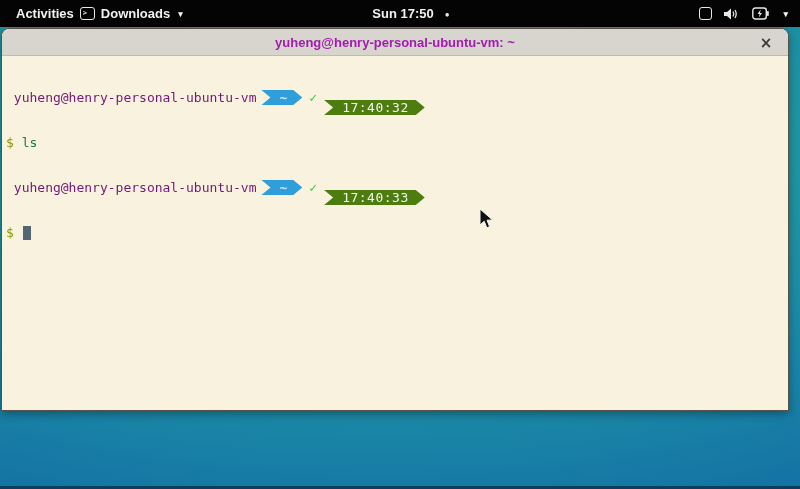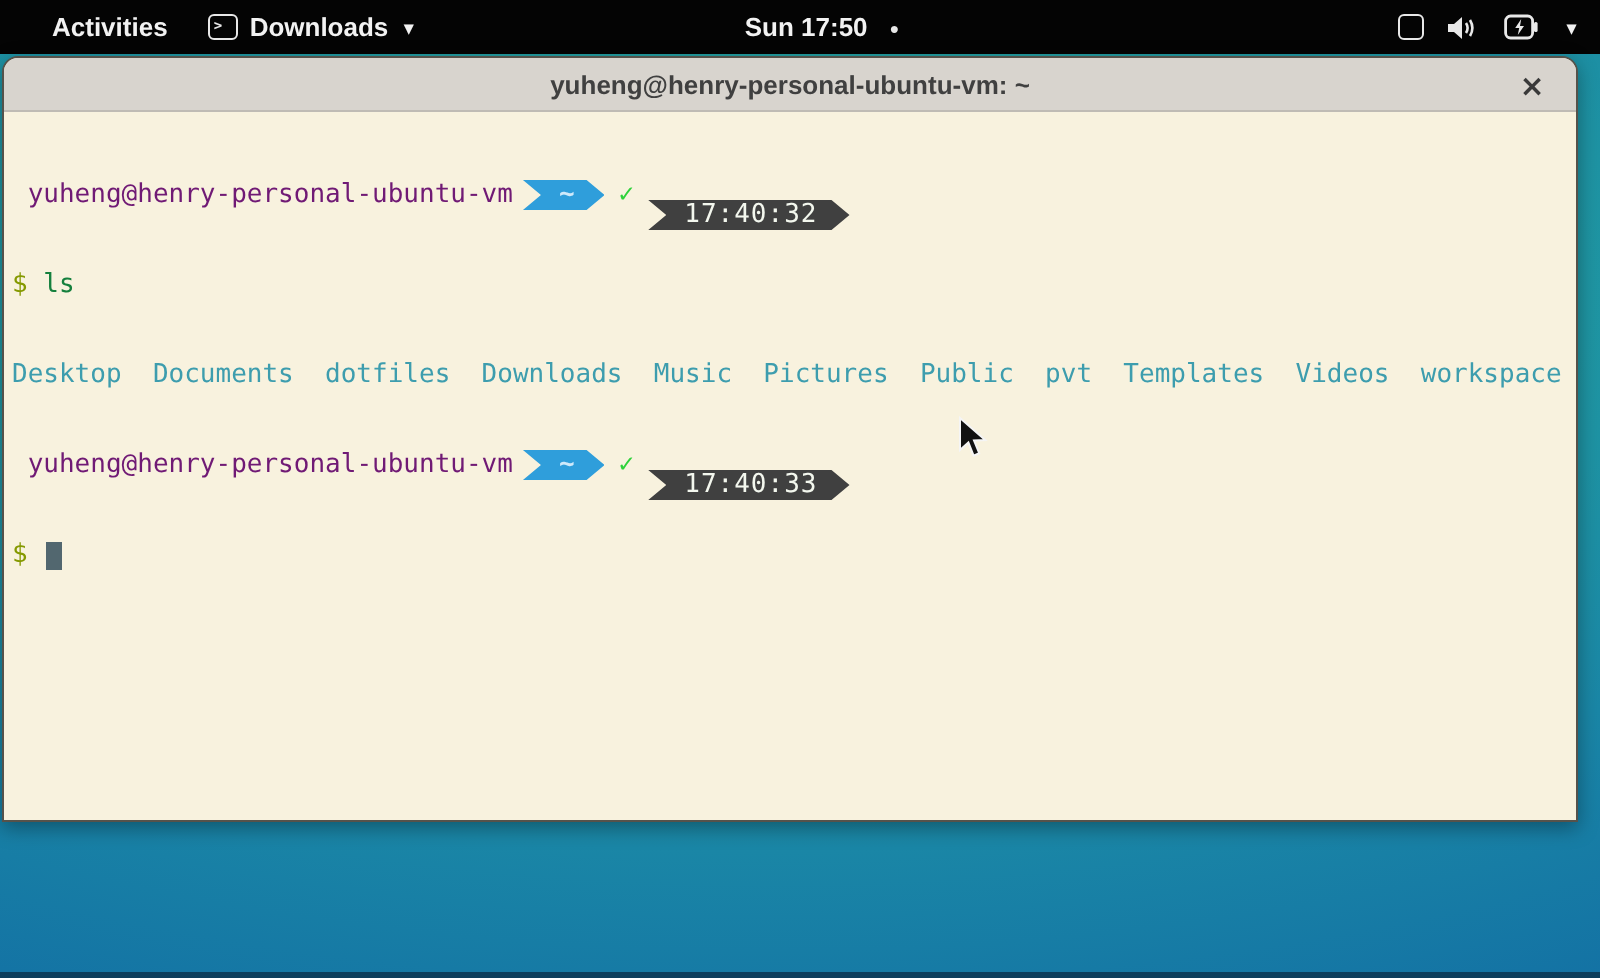--- a/index.html
+++ b/index.html
@@ -10,21 +10,21 @@
       #2cab9f 0%, #219ca1 30%, #1a86a6 60%, #1371a4 85%, #10619a 100%);
     position: relative;
   }
 
   
   .topbar {
     position:absolute; top:0; left:0; width:800px; height:27px;
     background:#040404; color:#f2f2f2; display:flex; align-items:center;
     font-size:13px; font-weight:700;
   }
-  .tb-left { display:flex; align-items:center; gap:14px; padding-left:20px; }
+  .tb-left { display:flex; align-items:center; gap:0; padding-left:10px; }
   .activities { padding:0 6px; cursor:pointer; }
   .appmenu { display:flex; align-items:center; gap:6px; cursor:pointer; }
   .term-glyph {
     width:15px; height:13px; border:1.5px solid #e8e8e8; border-radius:3px;
     display:inline-flex; align-items:center; justify-content:flex-start;
     font-size:7px; font-weight:700; color:#e8e8e8; padding-left:2px;
     font-family:"DejaVu Sans Mono", monospace; line-height:1;
   }
   .caret { font-size:9px; margin-left:2px; }
   .tb-clock {
@@ -40,21 +40,21 @@
   .window {
     position:absolute; left:1px; top:28px; width:788px; height:383px;
     border:1px solid #56524a; border-radius:8px 8px 0 0; overflow:hidden;
     box-shadow: 0 3px 10px rgba(0,0,0,0.35);
     background:#f8f2de;
   }
   .titlebar {
     height:27px; background:#d8d4ce; border-bottom:1px solid #bfbbb4;
     display:flex; align-items:center; justify-content:center; position:relative;
   }
-  .title { font-size:13px; font-weight:700; color:#404040; }
+  .title { font-size:13px; font-weight:700; color:#a21caf; }
   .close-btn {
     position:absolute; right:10px; top:0; height:27px; width:24px;
     display:flex; align-items:center; justify-content:center;
     color:#3a3a3a; font-size:15px; font-weight:700; cursor:pointer;
     font-family:"DejaVu Sans", sans-serif;
   }
 
   .term {
     height:355px; background:#f8f2de; padding:4px 2px 0 4px;
     font-family:"DejaVu Sans Mono", "Liberation Mono", monospace;
@@ -63,21 +63,21 @@
   .line { height:15px; display:flex; align-items:center; }
   .user { color:#701a75; }
   .user::before { content:" "; }
 
   .ribbon {
     display:inline-flex; align-items:center; height:15px;
     clip-path: polygon(0 0, calc(100% - 9px) 0, 100% 50%, calc(100% - 9px) 100%, 0 100%, 9px 50%);
     margin-left:5px;
   }
   .ribbon.path  { background:#2f9edb; color:#cfe9fa; padding:0 15px 0 18px; font-weight:700; }
-  .ribbon.time  { background:#404040; color:#f3f7ee; padding:0 16px 0 18px; letter-spacing:0.5px;margin-top:20px; }
+  .ribbon.time  { background:#4d7c0f; color:#f3f7ee; padding:0 16px 0 18px; letter-spacing:0.5px;margin-top:20px; }
   .check { color:#2fd23a; font-weight:700; margin-left:7px; margin-right:2px; }
 
   .prompt-sym { color:#859900; }
   .cmd { color:#15803d; }
   .dir { color:#3d9dae; }
   .dir + .dir { margin-left:2ch; }
   .cursor-block {
     display:inline-block; width:8px; height:14px; background:#52676f; margin-left:9px;
   }
 
@@ -135,21 +135,20 @@
   <div class="term">
     <div class="line">
       <span class="user">yuheng@henry-personal-ubuntu-vm</span>
       <span class="ribbon path">~</span>
       <span class="check">✓</span>
       <span class="ribbon time">17:40:32</span>
     </div>
     <div class="line">
       <span class="prompt-sym">$ </span><span class="cmd">ls</span>
     </div>
-    <div class="line"><span class="dir">Desktop</span><span class="dir">Documents</span><span class="dir">dotfiles</span><span class="dir">Downloads</span><span class="dir">Music</span><span class="dir">Pictures</span><span class="dir">Public</span><span class="dir">pvt</span><span class="dir">Templates</span><span class="dir">Videos</span><span class="dir">workspace</span></div>
     <div class="line">
       <span class="user">yuheng@henry-personal-ubuntu-vm</span>
       <span class="ribbon path">~</span>
       <span class="check">✓</span>
       <span class="ribbon time">17:40:33</span>
     </div>
     <div class="line">
       <span class="prompt-sym">$</span>
       <span class="cursor-block"></span>
     </div>

